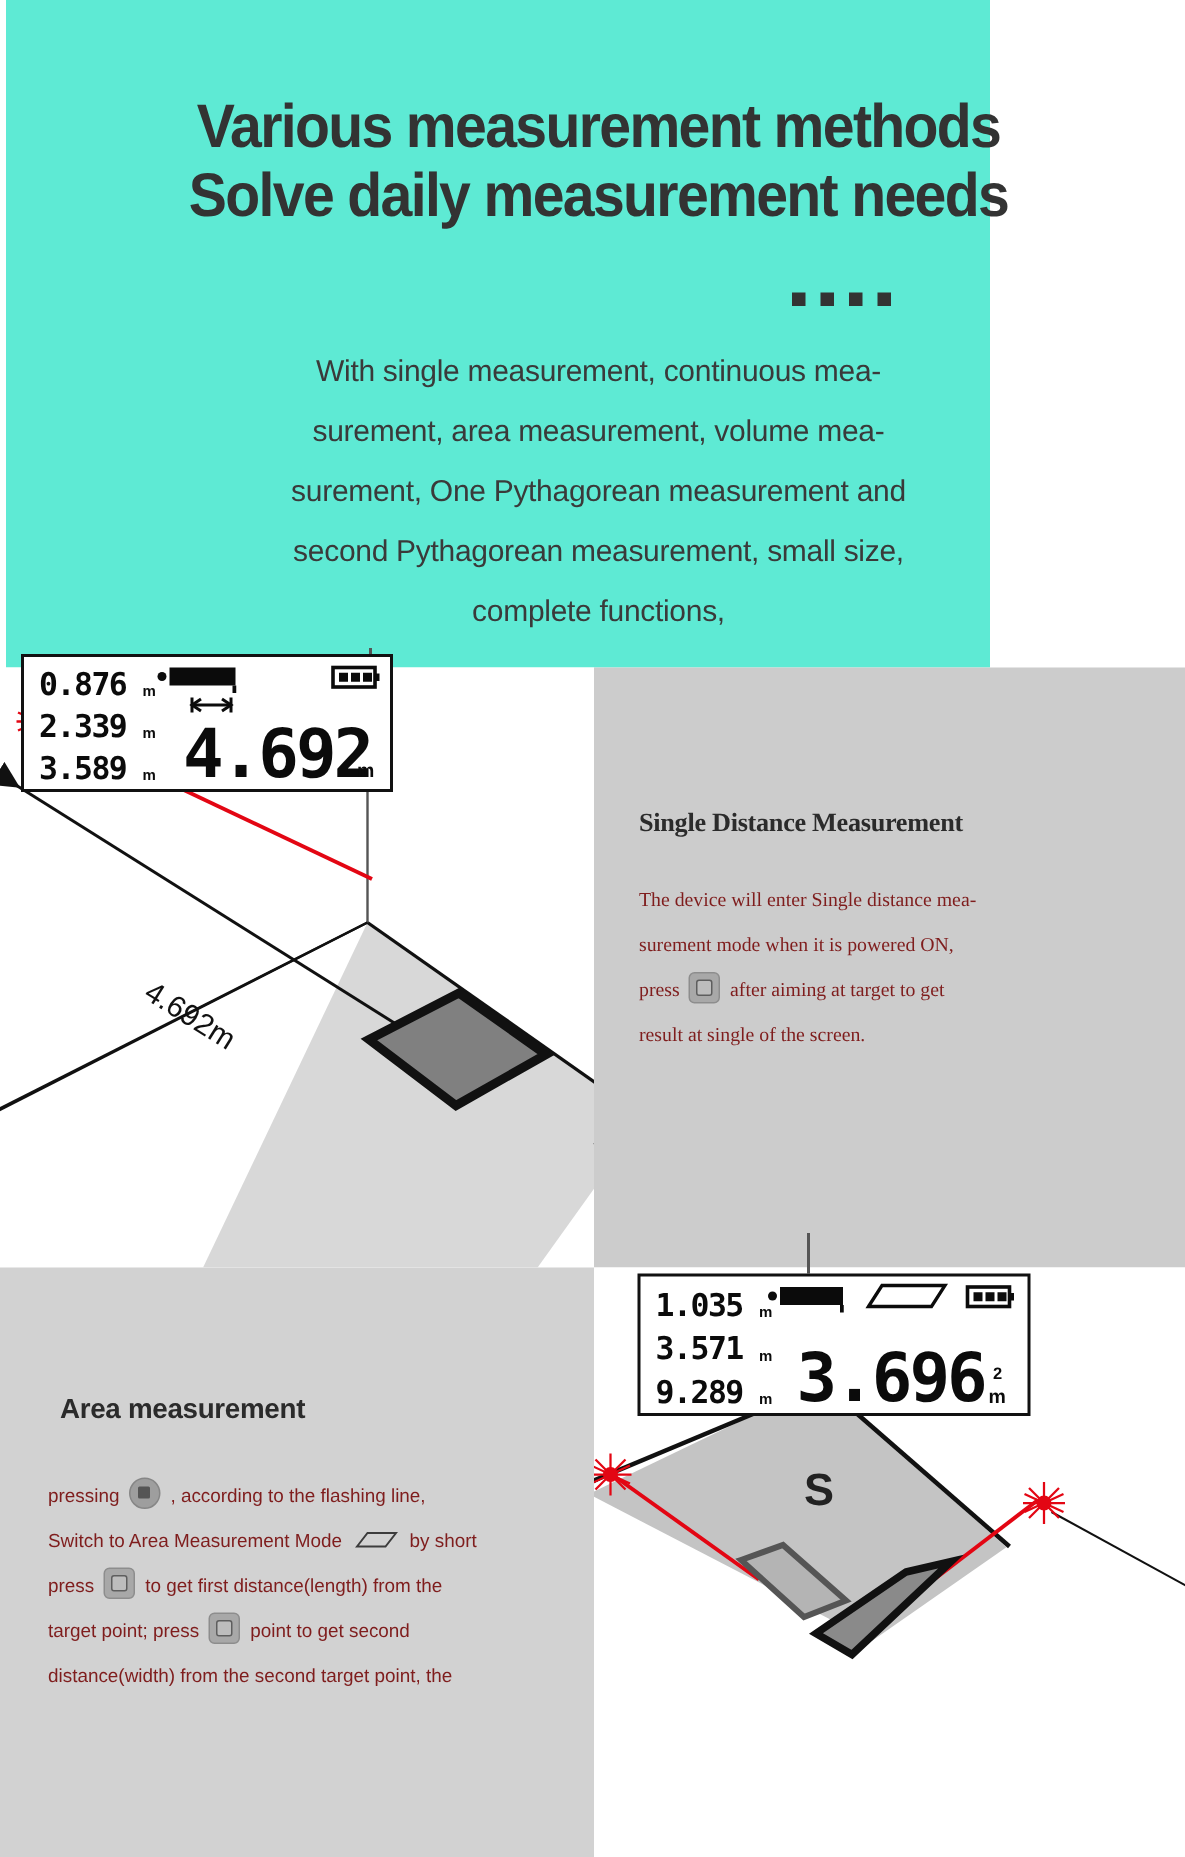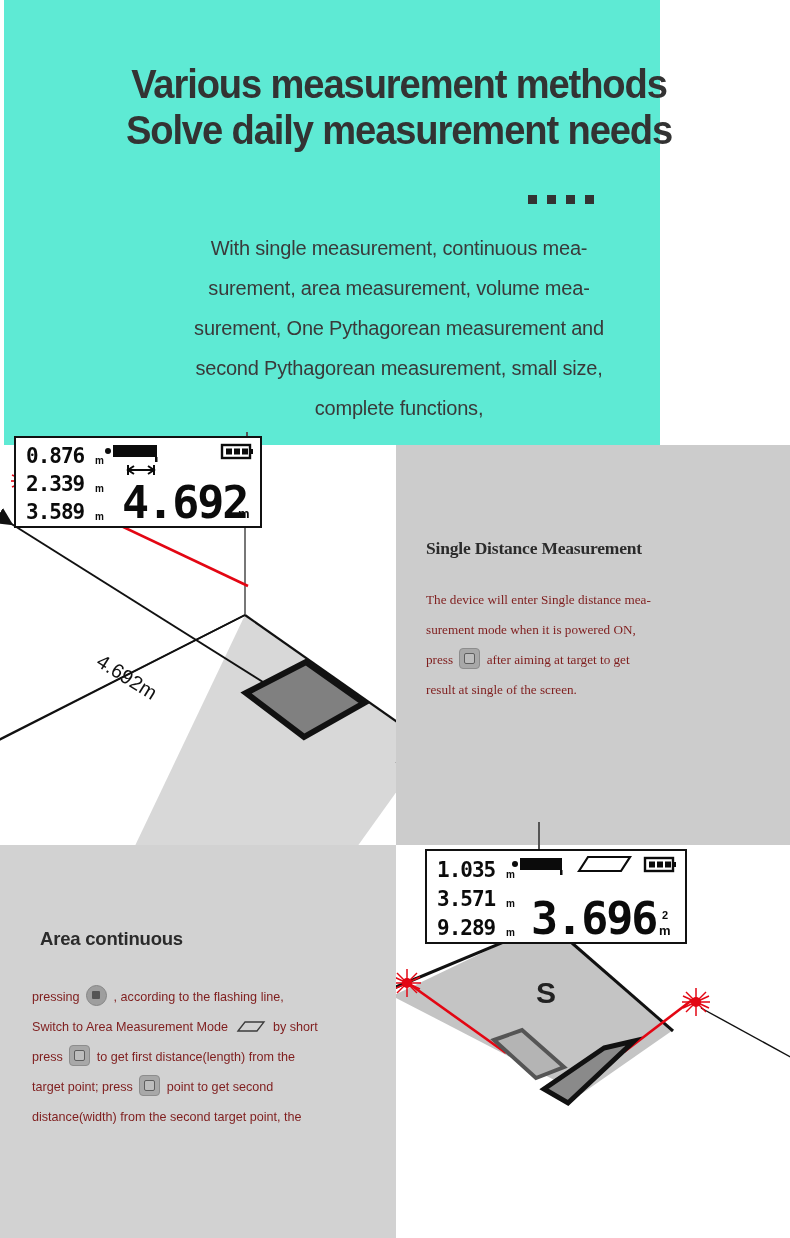--- a/index.html
+++ b/index.html
@@ -161,21 +161,21 @@
       <span class="ln">
         <span>press</span>
         <span class="key-sq"></span>
         <span>after aiming at target to get</span>
       </span>
       <span class="ln">result at single of the screen.</span>
     </div>
   </section>
 
   <section class="panel" id="panel-area-text">
-    <h2 class="panel-title" style="left:40px;top:68px;font-size:18.5px;">Area continuous</h2>
+    <h2 class="panel-title" style="left:40px;top:68px;font-size:18.5px;">Area measurement</h2>
     <div class="panel-body" style="left:32px;top:138px;width:360px;font-size:12.6px;line-height:29px;">
       <span class="ln">
         <span>pressing</span>
         <span class="key-rd"></span>
         <span>, according to the flashing line,</span>
       </span>
       <span class="ln">
         <span>Switch to Area Measurement Mode</span>
         <svg class="ico-area" viewBox="0 0 30 13">
           <polygon points="2,11 9,2 28,2 21,11" fill="none" stroke="#3c3c3c" stroke-width="1.3"></polygon>

